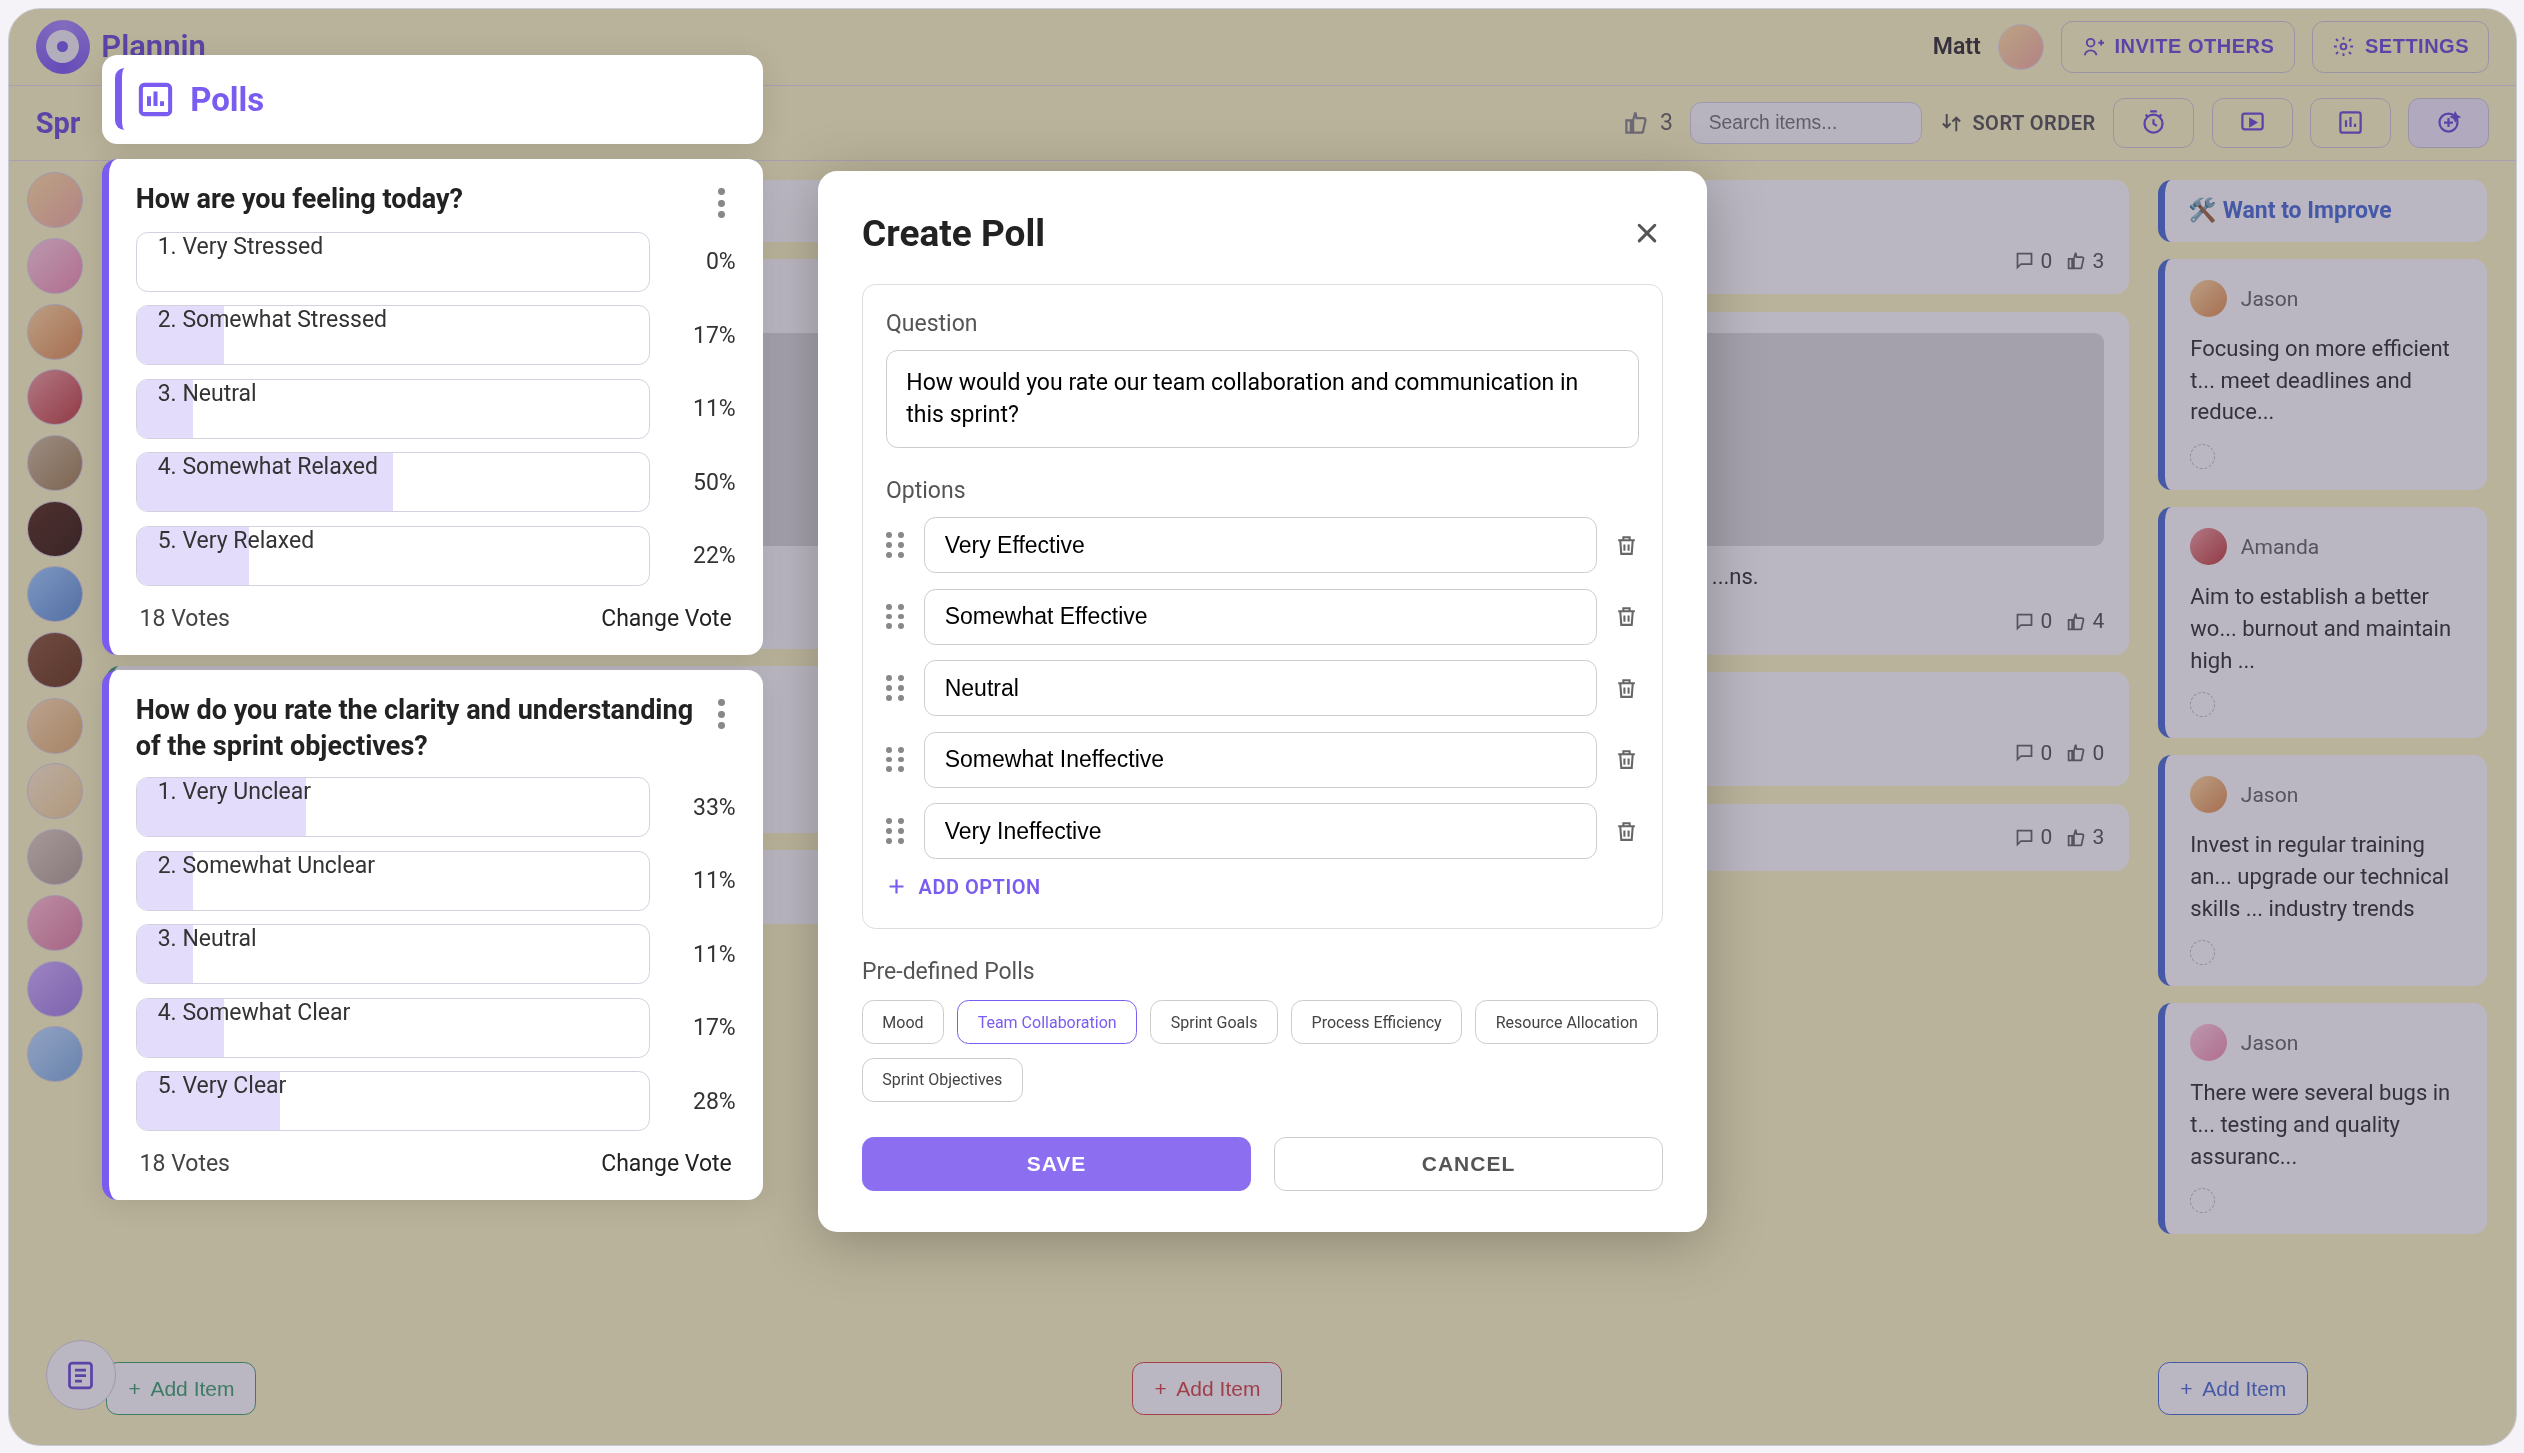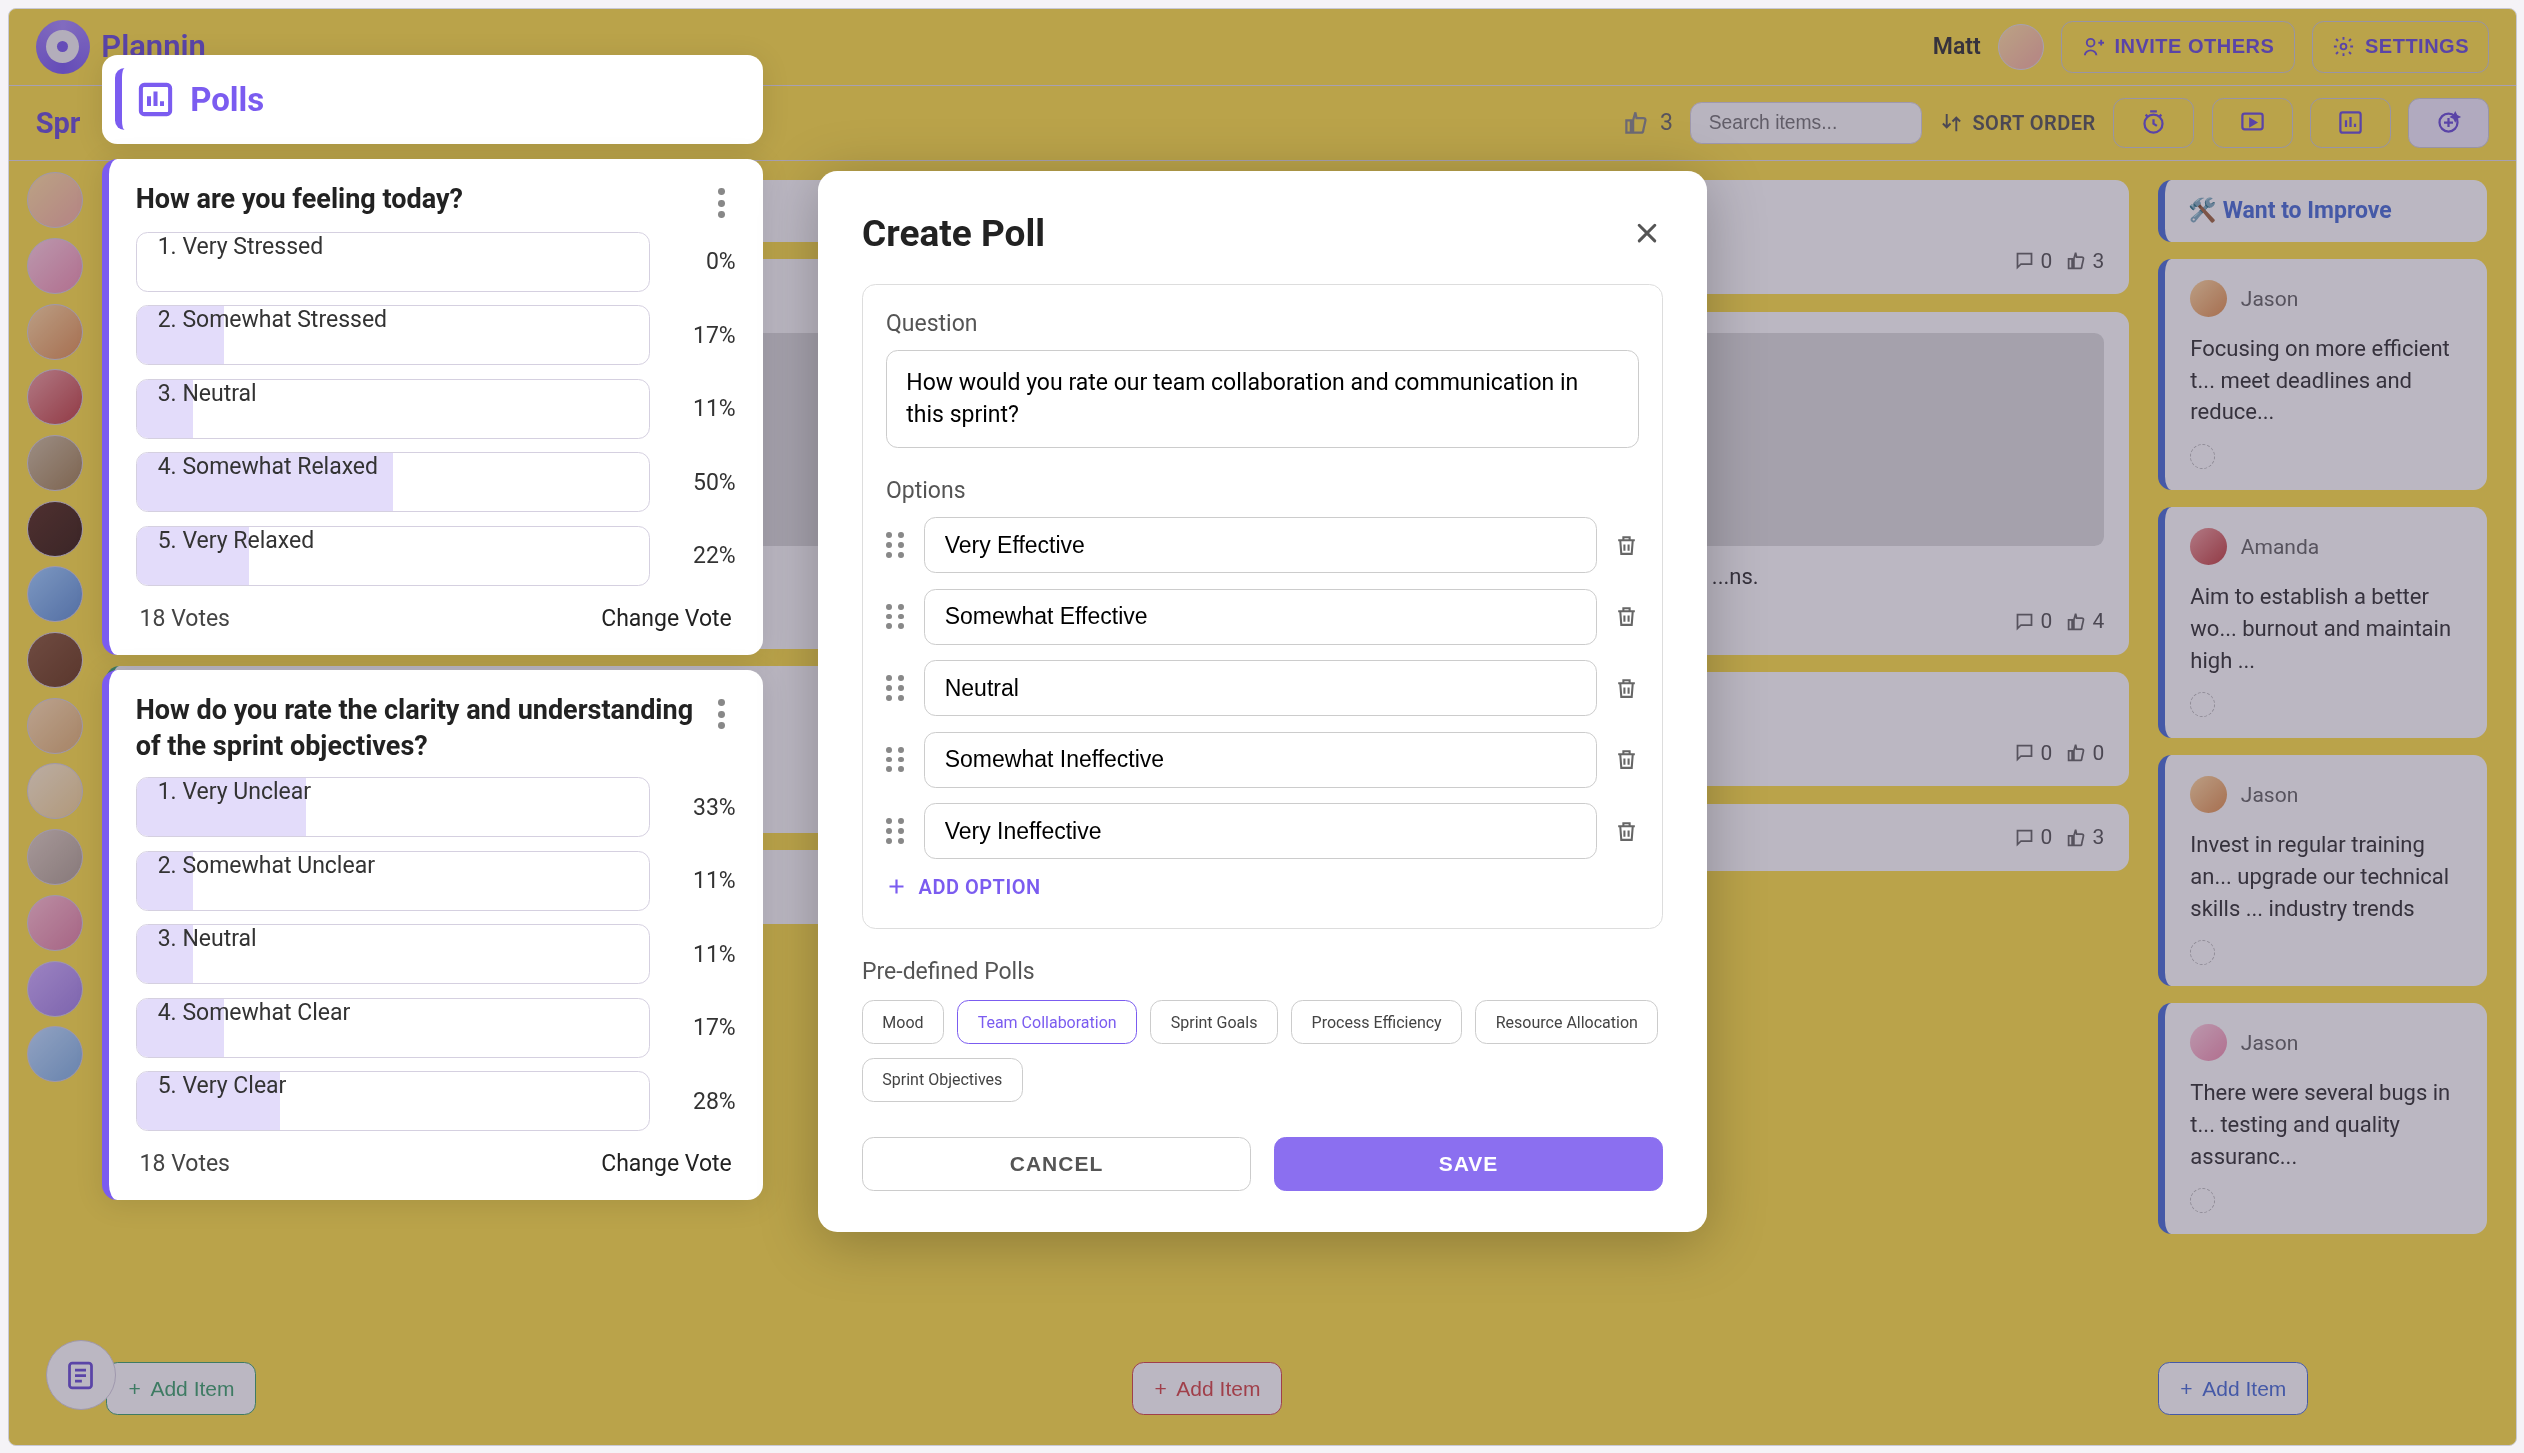--- a/index.html
+++ b/index.html
@@ -1,17 +1,17 @@
 <!DOCTYPE html>
 <html><head>
 <meta charset="utf-8">
 <style>
 * { box-sizing: border-box; margin: 0; padding: 0; }
 body { font-family: -apple-system, BlinkMacSystemFont, 'Segoe UI', Roboto, sans-serif; background: #f5f3f7; width: 2525px; height: 1454px; overflow: hidden; position: relative; transform-origin: top left; }
-.app-frame { position: absolute; inset: 7.7px; background: #fde047; border: 1.9px solid #c9c9d4; border-radius: 8px; overflow: hidden; }
+.app-frame { position: absolute; inset: 7.7px; background: #fef9c3; border: 1.9px solid #c9c9d4; border-radius: 32px; overflow: hidden; }
 .dimmer { position: absolute; inset: 0; background: rgba(60,50,80,0.35); pointer-events: none; z-index: 50; }
 
 
 .header { height: 77px; display: flex; align-items: center; padding: 0 27px; border-bottom: 1px solid #e0dce8; }
 .logo { display: flex; align-items: center; gap: 11.6px; }
 .logo-mark { width: 54px; height: 54px; border-radius: 50%; background: conic-gradient(from 180deg, #7b5cf0, #a78bfa, #7b5cf0); display: flex; align-items: center; justify-content: center; position: relative; }
 .logo-mark::after { content: ''; width: 33px; height: 33px; background: #f3f1f5; border-radius: 50%; }
 .logo-mark::before { content: ''; position: absolute; width: 11.6px; height: 11.6px; background: #7b5cf0; border-radius: 50%; }
 .logo-text { font-size: 31px; font-weight: 600; color: #6b4fd6; }
 .header-right { margin-left: auto; display: flex; align-items: center; gap: 17.4px; }
@@ -590,20 +590,20 @@
       <div class="predef-label">Pre-defined Polls</div>
       <div class="chips" id="modal-chips">
           <div class="chip">Mood</div>
           <div class="chip active">Team Collaboration</div>
           <div class="chip">Sprint Goals</div>
           <div class="chip">Process Efficiency</div>
           <div class="chip">Resource Allocation</div>
           <div class="chip">Sprint Objectives</div>
         </div>
       <div class="modal-actions">
+        <button class="btn save">SAVE</button>
         <button class="btn cancel">CANCEL</button>
-        <button class="btn save">SAVE</button>
       </div>
     </div>
   </div>
 
 </div>
 
 
 </body></html>

